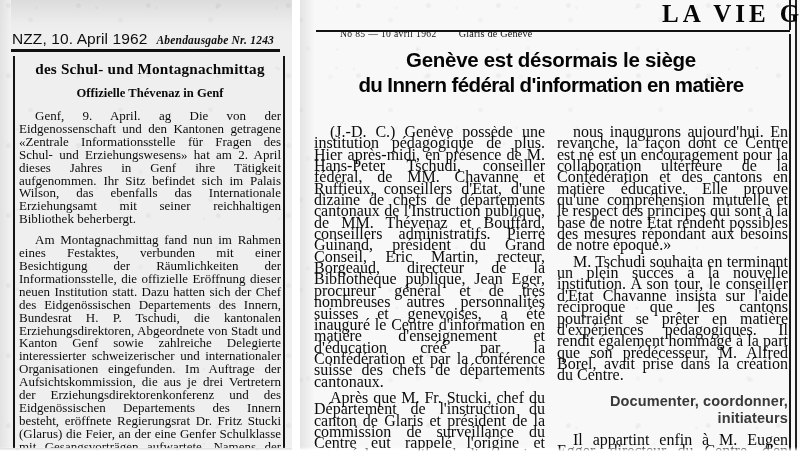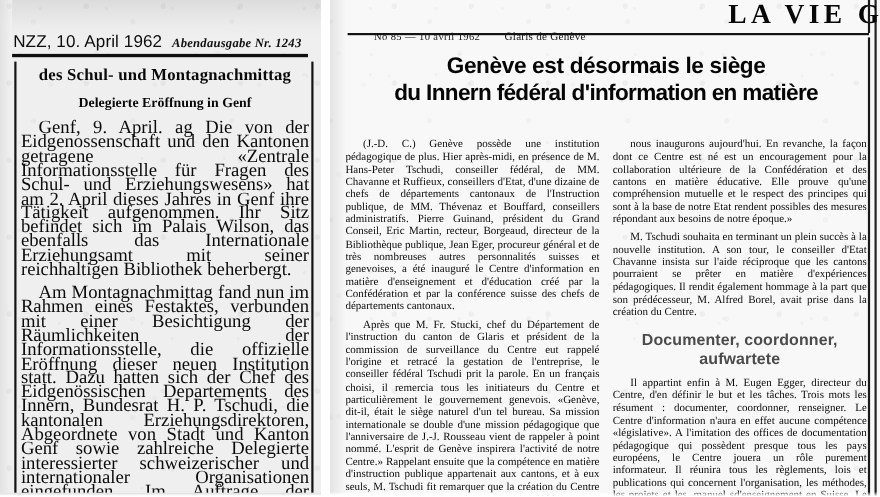--- a/index.html
+++ b/index.html
@@ -131,21 +131,21 @@
   .nzz-head2 { margin: 1px 0 0 0; }
   .nzz-sub {
     text-align: center;
     font-weight: bold;
     font-size: 12.6px;
     line-height: 16px;
     margin: 7px 0 0 0;
     color: #100e0c;
   }
   .nzz-p {
-    font-size: 17px;
+    font-size: 13px;
     line-height: 12.9px;
     text-align: justify;
     margin: 9px 0 0 0;
     text-indent: 16px;
     color: #131110;
     word-spacing: .2px;
   }
   .nzz-p.tight { margin-top: 8px; }
 
   
@@ -262,38 +262,38 @@
     display: flex;
     gap: 12px;
     z-index: 8;
   }
   .jdg-col {
     width: 231px;
     overflow: hidden;
   }
   .jdg-p {
     font-family: "Liberation Serif", serif;
-    font-size: 10px;
+    font-size: 16px;
     line-height: 11.35px;
     text-align: justify;
     margin: 0 0 0 0;
     text-indent: 16px;
     color: #121010;
   }
   .jdg-p + .jdg-p { margin-top: 5px; }
   .jdg-p.bold { font-weight: normal; }
   .jdg-subhead {
     font-family: "Liberation Sans", sans-serif;
     font-weight: bold;
     font-size: 14.5px;
     line-height: 17.5px;
-    text-align: center;
+    text-align: right;
     margin: 12px 0 6px 0;
     letter-spacing: .1px;
-    color: #1d4ed8;
+    color: #b91c1c;
   }
 
   
   .clip-gap {
     position: absolute;
     left: 292px; top: 0;
     width: 8px; height: 452px;
     background: #ffffff;
     z-index: 5;
   }
@@ -324,21 +324,21 @@
       <span class="nzz-name">NZZ, 10. April 1962</span>
       <span class="nzz-edition">Abendausgabe Nr. 1243</span>
     </div>
 
     <div class="rule-thick"></div>
     <div class="nzz-col-rule left"></div>
     <div class="nzz-col-rule right"></div>
 
     <div class="nzz-body">
       <div class="nzz-head2">des Schul- und Montagnachmittag</div>
-      <div class="nzz-sub">Delegierte Eröffnung in Genf</div>
+      <div class="nzz-sub">Offizielle Thévenaz in Genf</div>
       <p class="nzz-p">Genf, 9. April. ag Die von der Eidgenossenschaft und den Kantonen getragene «Zentrale Informationsstelle für Fragen des Schul- und Erziehungswesens» hat am 2. April dieses Jahres in Genf ihre Tätigkeit aufgenommen. Ihr Sitz befindet sich im Palais Wilson, das ebenfalls das Internationale Erziehungsamt mit seiner reichhaltigen Bibliothek beherbergt.</p>
       <p class="nzz-p tight">Am Montagnachmittag fand nun im Rahmen eines Festaktes, verbunden mit einer Besichtigung der Räumlichkeiten der Informationsstelle, die offizielle Eröffnung dieser neuen Institution statt. Dazu hatten sich der Chef des Eidgenössischen Departements des Innern, Bundesrat H. P. Tschudi, die kantonalen Erziehungsdirektoren, Abgeordnete von Stadt und Kanton Genf sowie zahlreiche Delegierte interessierter schweizerischer und internationaler Organisationen eingefunden. Im Auftrage der Aufsichtskommission, die aus je drei Vertretern der Erziehungsdirektorenkonferenz und des Eidgenössischen Departements des Innern besteht, eröffnete Regierungsrat Dr. Fritz Stucki (Glarus) die Feier, an der eine Genfer Schulklasse mit Gesangsvorträgen aufwartete. Namens der Bundesbehörden ergriff Bundesrat Tschudi das Wort, während Staatsrat André Chavanne als kantonaler Erziehungsdirektor die Grüße der Genfer Behörden</p>
     </div>
     <div class="nzz-bottom-edge"></div>
   </div>
 
   <div class="clip-gap"></div>
 
   <div id="jdg-clipping">
     <div class="jdg-gutter-left"></div>
@@ -362,21 +362,21 @@
   <div class="jdg-cols">
     <div class="jdg-col">
       <p class="jdg-p">(J.-D. C.) Genève possède une institution pédagogique de plus. Hier après-midi, en présence de M. Hans-Peter Tschudi, conseiller fédéral, de MM. Chavanne et Ruffieux, conseillers d'Etat, d'une dizaine de chefs de départements cantonaux de l'Instruction publique, de MM. Thévenaz et Bouffard, conseillers administratifs. Pierre Guinand, président du Grand Conseil, Eric Martin, recteur, Borgeaud, directeur de la Bibliothèque publique, Jean Eger, procureur général et de très nombreuses autres personnalités suisses et genevoises, a été inauguré le Centre d'information en matière d'enseignement et d'éducation créé par la Confédération et par la conférence suisse des chefs de départements cantonaux.</p>
       <p class="jdg-p">Après que M. Fr. Stucki, chef du Département de l'instruction du canton de Glaris et président de la commission de surveillance du Centre eut rappelé l'origine et retracé la gestation de l'entreprise, le conseiller fédéral Tschudi prit la parole. En un français choisi, il remercia tous les initiateurs du Centre et particulièrement le gouvernement genevois. «Genève, dit-il, était le siège naturel d'un tel bureau. Sa mission internationale se double d'une mission pédagogique que l'anniversaire de J.-J. Rousseau vient de rappeler à point nommé. L'esprit de Genève inspirera l'activité de notre Centre.» Rappelant ensuite que la compétence en matière d'instruction publique appartenait aux cantons, et à eux seuls, M. Tschudi fit remarquer que la création du Centre n'y portait pas atteinte : cantons et Confédération ont conclu là un libre accord pour résoudre une tâche déterminée.</p>
     </div>
     <div class="jdg-col">
       <p class="jdg-p bold">nous inaugurons aujourd'hui. En revanche, la façon dont ce Centre est né est un encouragement pour la collaboration ultérieure de la Confédération et des cantons en matière éducative. Elle prouve qu'une compréhension mutuelle et le respect des principes qui sont à la base de notre Etat rendent possibles des mesures répondant aux besoins de notre époque.»</p>
       <p class="jdg-p">M. Tschudi souhaita en terminant un plein succès à la nouvelle institution. A son tour, le conseiller d'Etat Chavanne insista sur l'aide réciproque que les cantons pourraient se prêter en matière d'expériences pédagogiques. Il rendit également hommage à la part que son prédécesseur, M. Alfred Borel, avait prise dans la création du Centre.</p>
       <div class="jdg-subhead">
         <span>Documenter, coordonner,</span><br>
-        <span>aufwartete</span>
+        <span>initiateurs</span>
       </div>
       <p class="jdg-p">Il appartint enfin à M. Eugen Egger, directeur du Centre, d'en définir le but et les tâches. Trois mots les résument : documenter, coordonner, renseigner. Le Centre d'information n'aura en effet aucune compétence «législative». A l'imitation des offices de documentation pédagogique qui possèdent presque tous les pays européens, le Centre jouera un rôle purement informateur. Il réunira tous les règlements, lois et publications qui concernent l'organisation, les méthodes, les projets et les. manuel sd'enseignement en Suisse. Le Centre ne s'occupera pas de questions de doctrine maisuniquement de réalisations pratiques. Pourront s'adresser</p>
     </div>
   </div>
 
   <div class="grain"></div>
   <div class="bottom-fade"></div>
 </div>
 
 </body></html>

